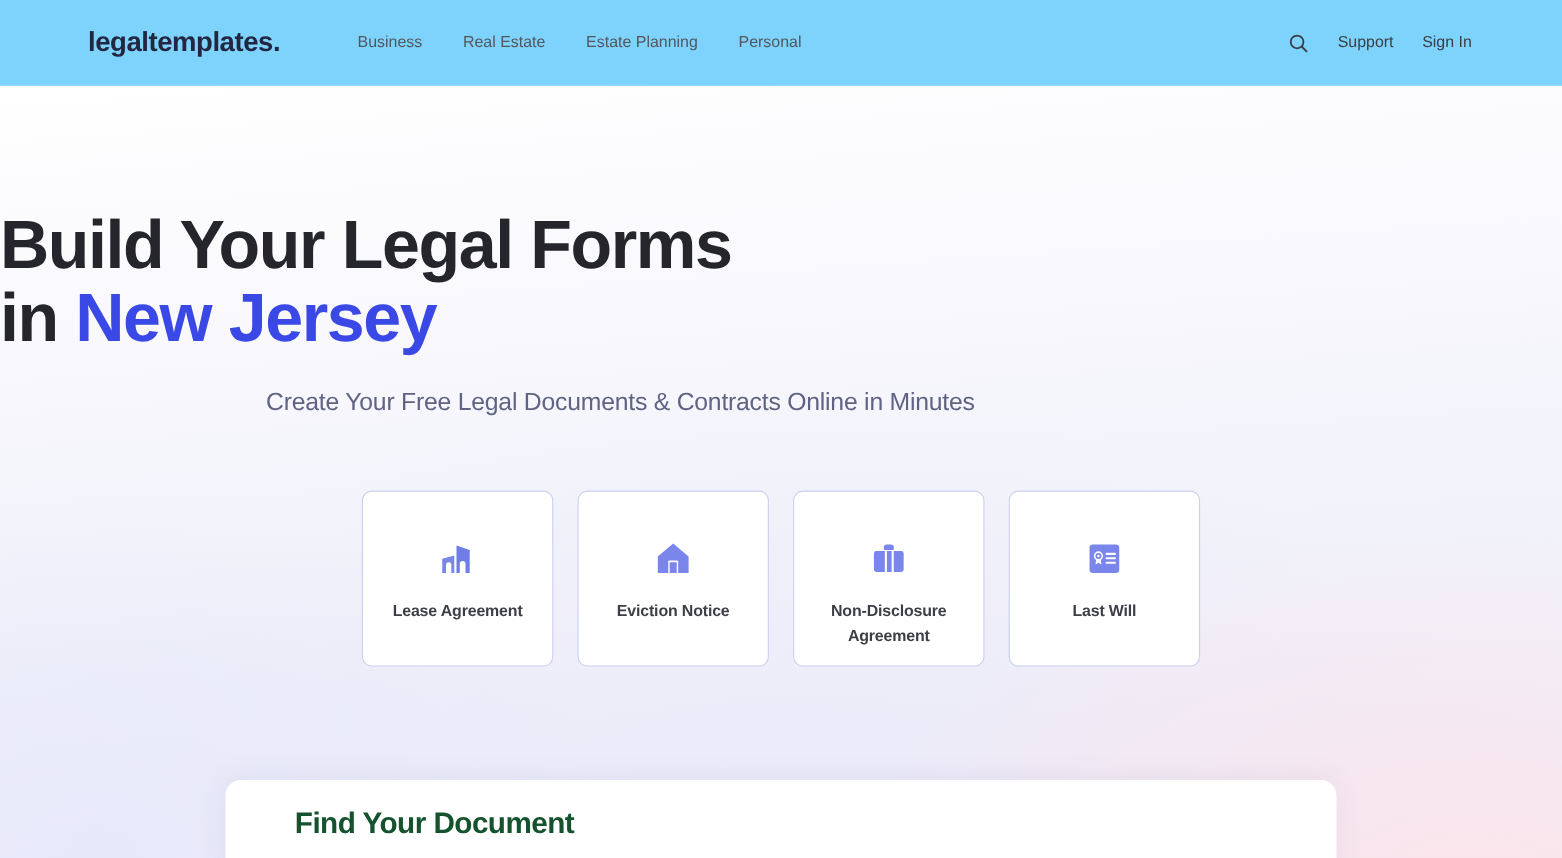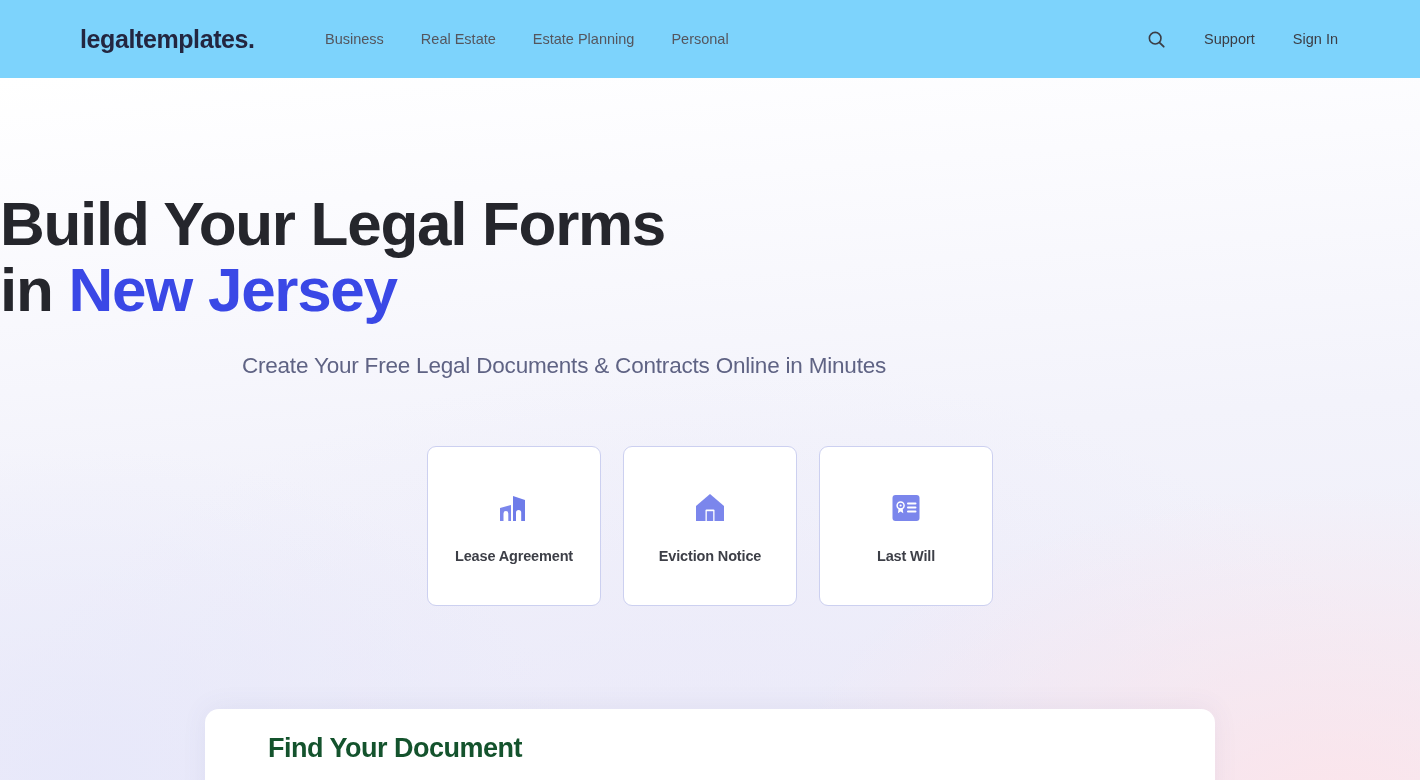--- a/index.html
+++ b/index.html
@@ -28,21 +28,21 @@
     white-space: nowrap;
   }
   .nav { position: absolute; left: 325px; top: 50%; transform: translateY(-50%);
          display: flex; align-items: center; gap: 37px; }
   .nav-item {
     font-size: 14.5px; color: #54565e; white-space: nowrap;
     cursor: pointer; line-height: 1;
   }
   .header-right {
     position: absolute; right: 82px; top: 50%; transform: translateY(-50%);
-    display: flex; align-items: center; gap: 38px;
+    display: flex; align-items: center; gap: 26px;
   }
   .search-btn {
     width: 20px; height: 20px; display: flex; align-items: center;
     justify-content: center; cursor: pointer;
   }
   .header-link { font-size: 14.5px; color: #3b3d45; white-space: nowrap; cursor: pointer; line-height: 1; }
 
   
   .hero {
     position: absolute; top: 78px; left: 0;
@@ -172,20 +172,31 @@
           <div class="card-icon">
             <svg width="40" height="40" viewBox="0 0 40 40" fill="none" aria-hidden="true">
               <path d="M20 6 L34 18 L34 33 L6 33 L6 18 Z" fill="#7b86ec"></path>
               <path d="M15.5 33 V22.5 a1 1 0 0 1 1-1 h7 a1 1 0 0 1 1 1 V33 Z" fill="#ffffff"></path>
               <path d="M16.8 33 V23.2 h6.4 V33 Z" fill="#7b86ec"></path>
             </svg>
           </div>
           <div class="card-label">Eviction Notice</div>
         </div>
 
+        <div class="card">
+          <div class="card-icon">
+            <svg width="40" height="40" viewBox="0 0 40 40" fill="none" aria-hidden="true">
+              <path d="M15.5 9.5 a2.6 2.6 0 0 1 2.6-2.6 h3.8 a2.6 2.6 0 0 1 2.6 2.6 V12 h-9 Z" fill="#7b86ec"></path>
+              <rect x="6.5" y="13" width="27" height="19" rx="2.2" fill="#7b86ec"></rect>
+              <rect x="16.4" y="13" width="1.9" height="19" fill="#ffffff"></rect>
+              <rect x="22.6" y="13" width="1.9" height="19" fill="#ffffff"></rect>
+            </svg>
+          </div>
+          <div class="card-label">Non-Disclosure Agreement</div>
+        </div>
 
 
 
         <div class="card">
           <div class="card-icon">
             <svg width="40" height="40" viewBox="0 0 40 40" fill="none" aria-hidden="true">
               <rect x="6.5" y="7" width="27" height="26" rx="3" fill="#7b86ec"></rect>
               <circle cx="14.6" cy="17.5" r="3.5" fill="none" stroke="#ffffff" stroke-width="1.5"></circle>
               <circle cx="14.6" cy="17.5" r="1.1" fill="#ffffff"></circle>
               <path d="M12.6 20.4 L11.9 25.2 L14.6 23.6 L17.3 25.2 L16.6 20.4" fill="#ffffff"></path>

